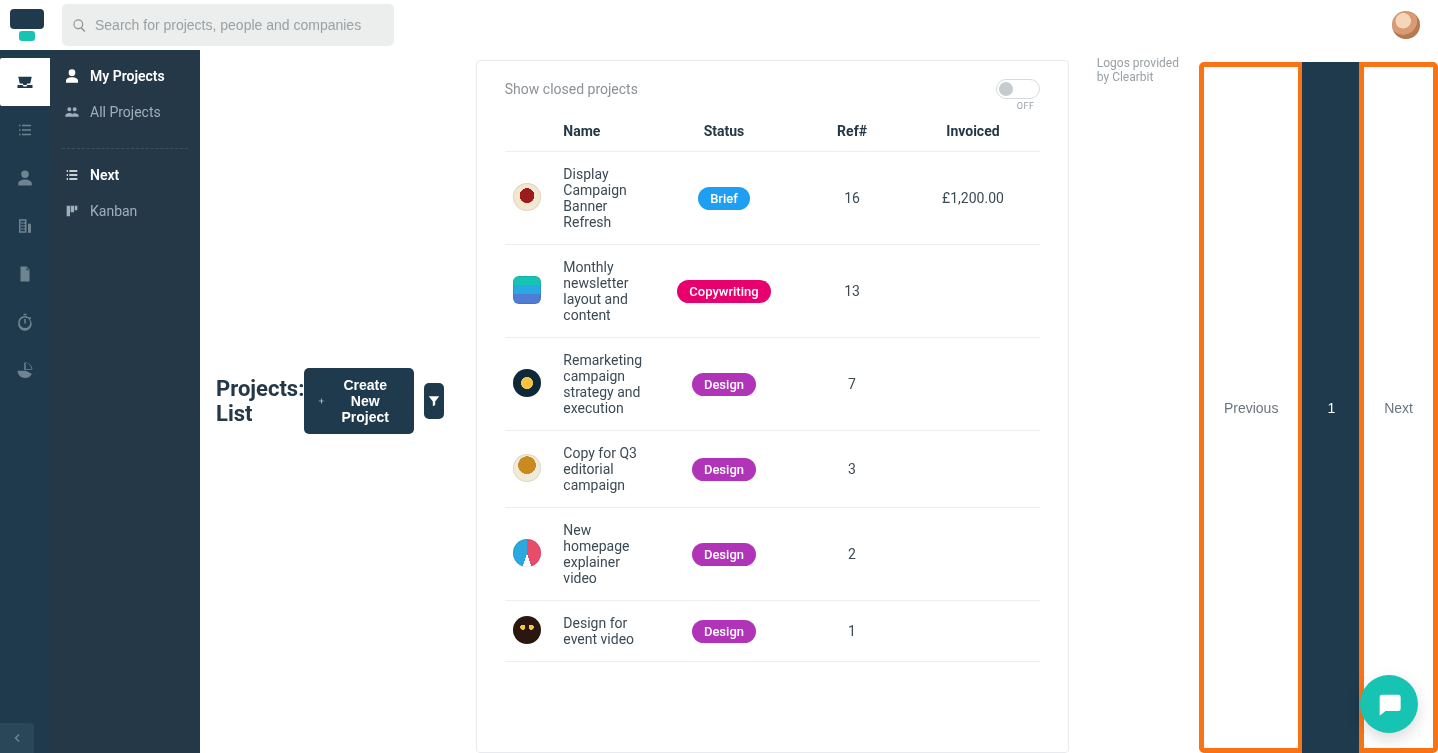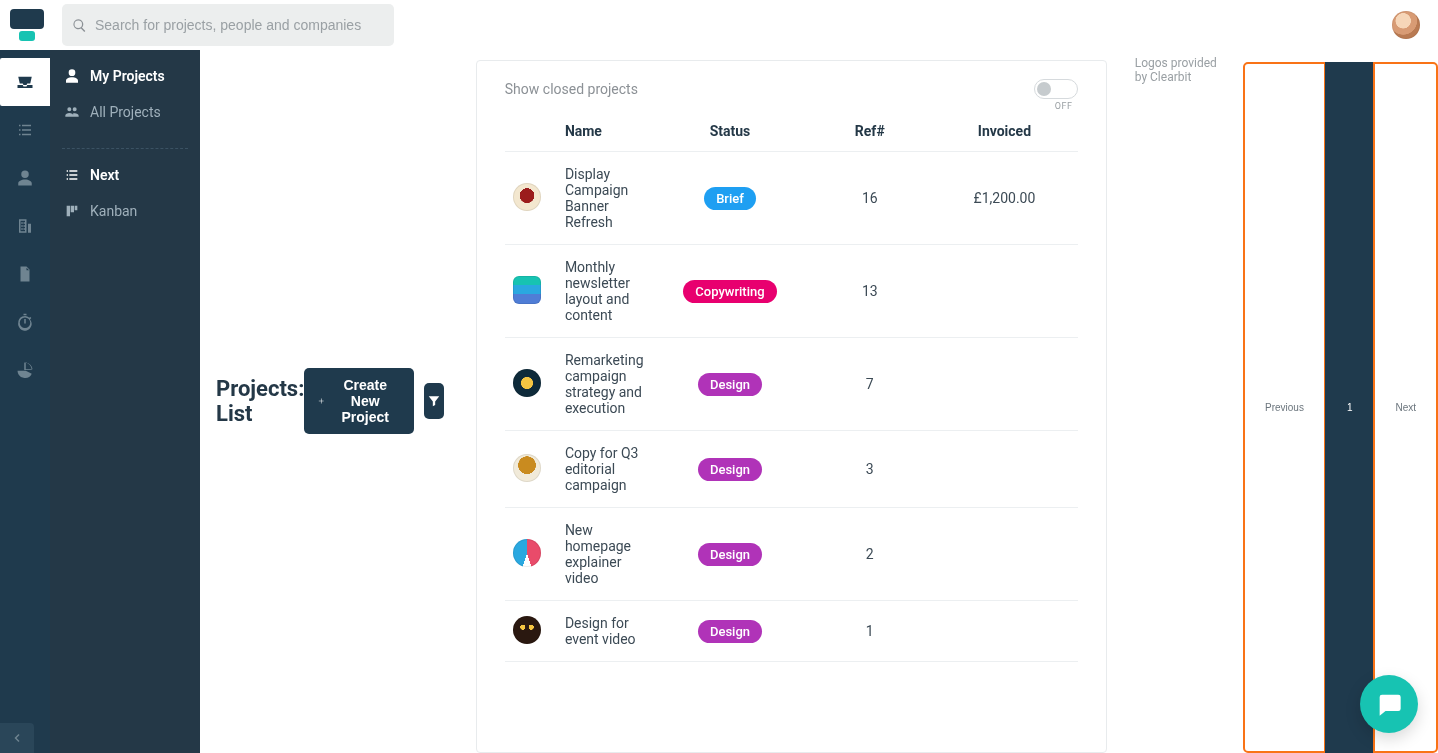--- a/index.html
+++ b/index.html
@@ -241,25 +241,25 @@
     font-size: 12px;
     color: #9aa0a4;
   }
 
   .pagination {
     display: flex;
     justify-content: center;
     margin-top: 12px;
   }
   .pagination .pg {
-    border: 2px solid #f97316;
+    border: 5px solid #f97316;
     background: #fff;
     color: #6b757d;
     padding: 9px 20px;
-    font-size: 10px;
+    font-size: 14px;
     cursor: pointer;
     margin-left: -1px;
   }
   .pagination .pg:first-child { border-top-left-radius: 5px; border-bottom-left-radius: 5px; margin-left:0;}
   .pagination .pg:last-child { border-top-right-radius: 5px; border-bottom-right-radius: 5px; }
   .pagination .pg.current {
     background: #1f3a4d; color: #fff; border-color: #1f3a4d;
   }
 
   

